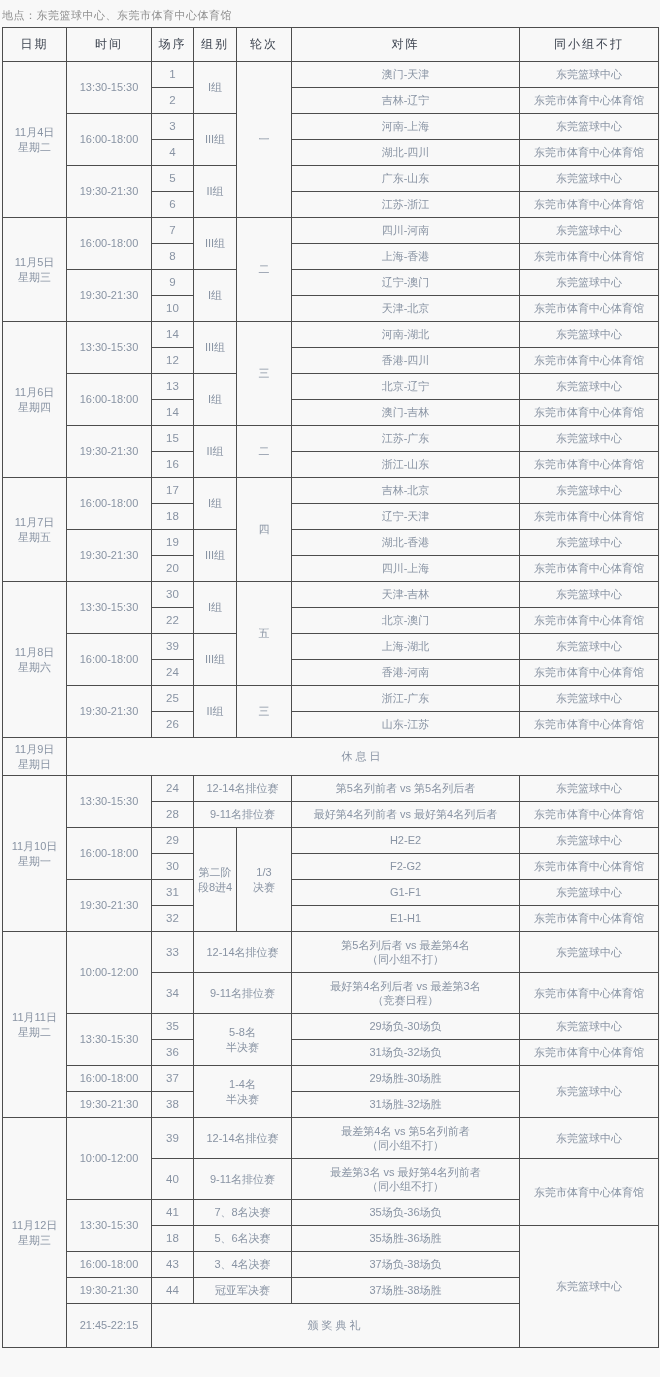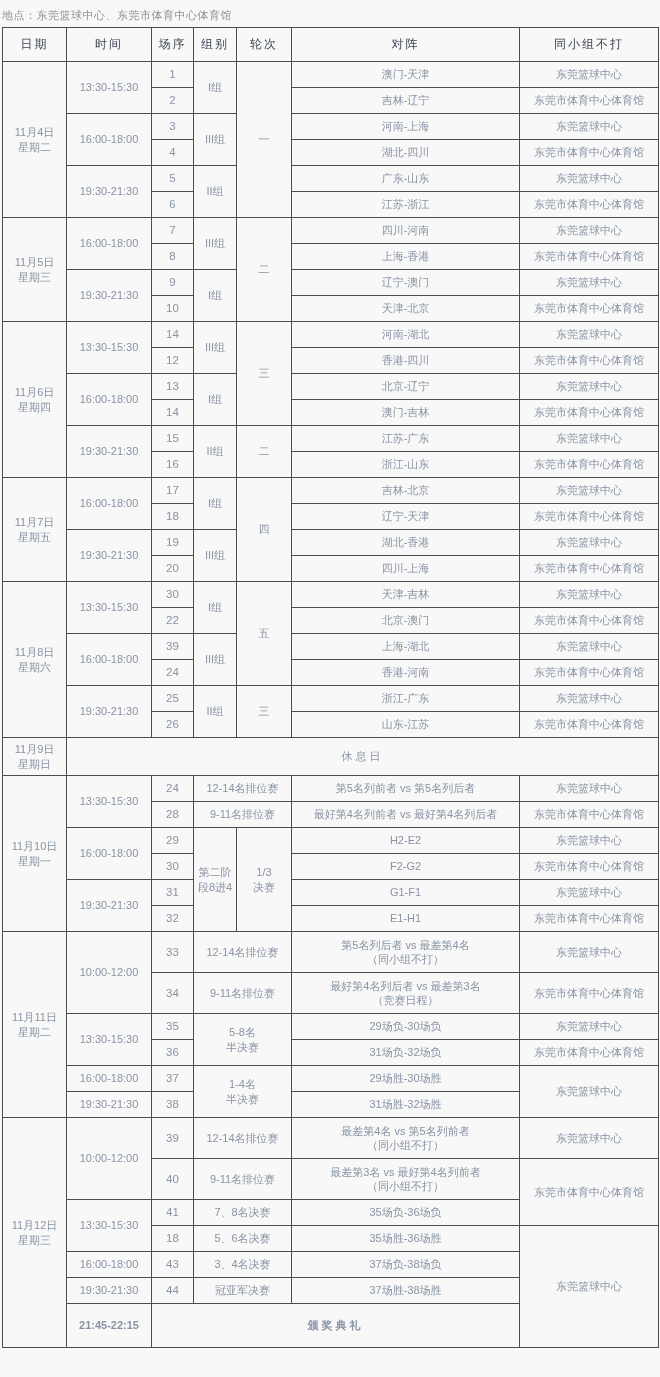--- a/index.html
+++ b/index.html
@@ -32,21 +32,21 @@
   }
   th,td{
     border:1px solid var(--border);
     text-align:center;vertical-align:middle;
     padding:1px 2px;white-space:pre-line;line-height:1.3;overflow:hidden;
   }
   th{font-size:12px;font-weight:normal;color:var(--header-text);height:34px;letter-spacing:2px;}
   td{font-size:11px;color:var(--body-text);height:26px;}
   tr.tall td{height:41px;}
   tr.rest td{height:38px;}
-  tr.award td{height:44px;font-weight:bold;}
+  tr.award td{height:44px;}
   td.c-group-cell{word-break:break-all;}
   td.c-round-cell{word-break:break-all;}
   td.c-match-no-cell{font-size:11.5px;}
   td.c-rest-day-cell,td.c-award-ceremony-cell{letter-spacing:3px;}
 </style>
 </head>
 <body>
 
 <div class="page">
   <div class="location-note">地点：东莞篮球中心、东莞市体育中心体育馆</div>

